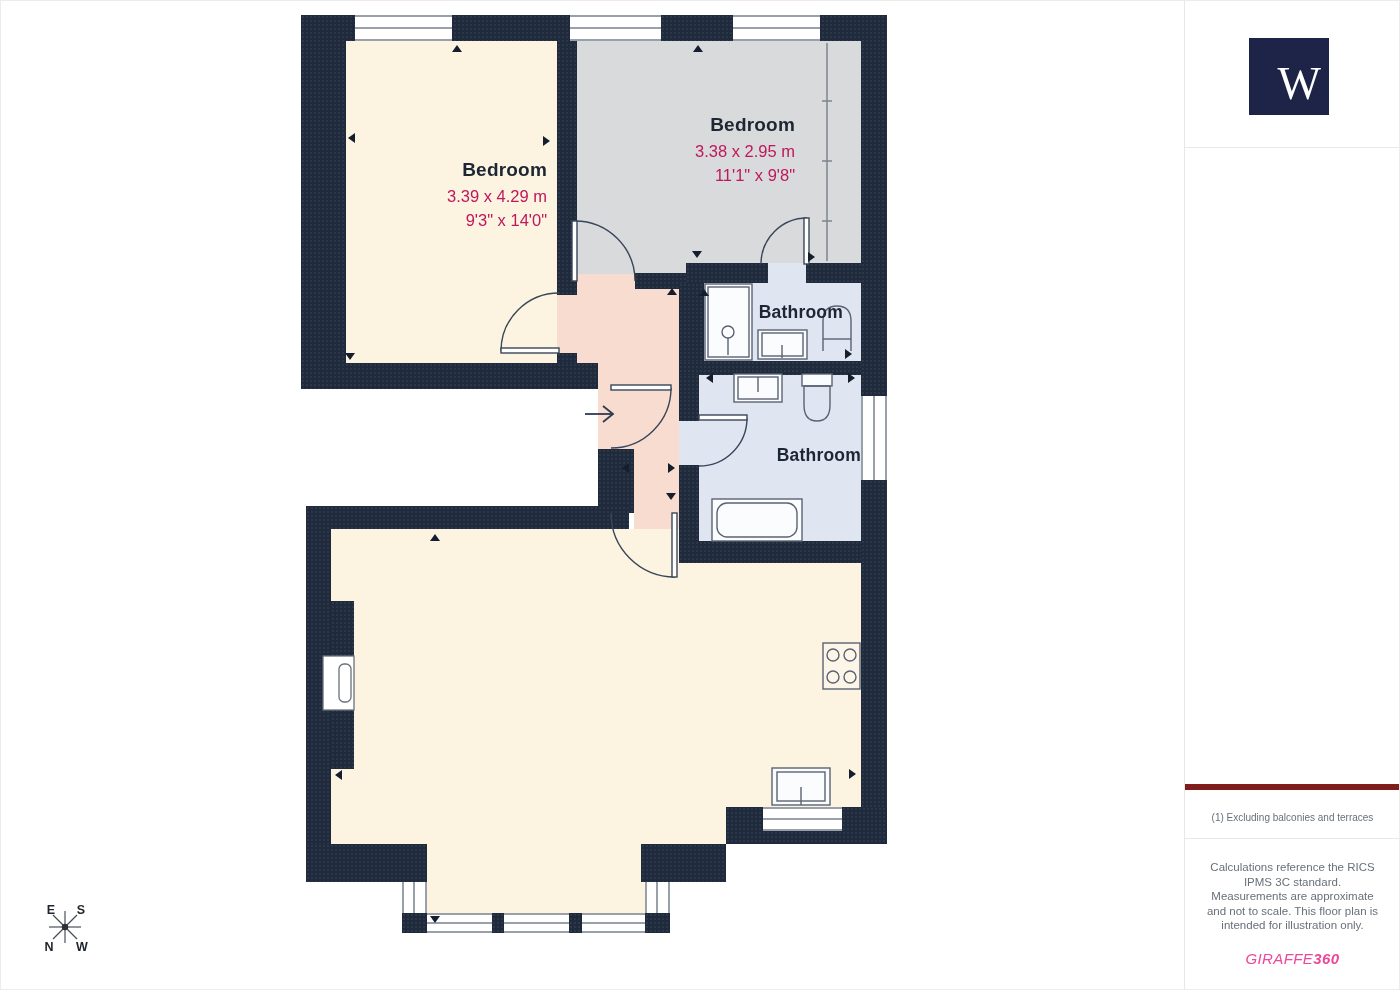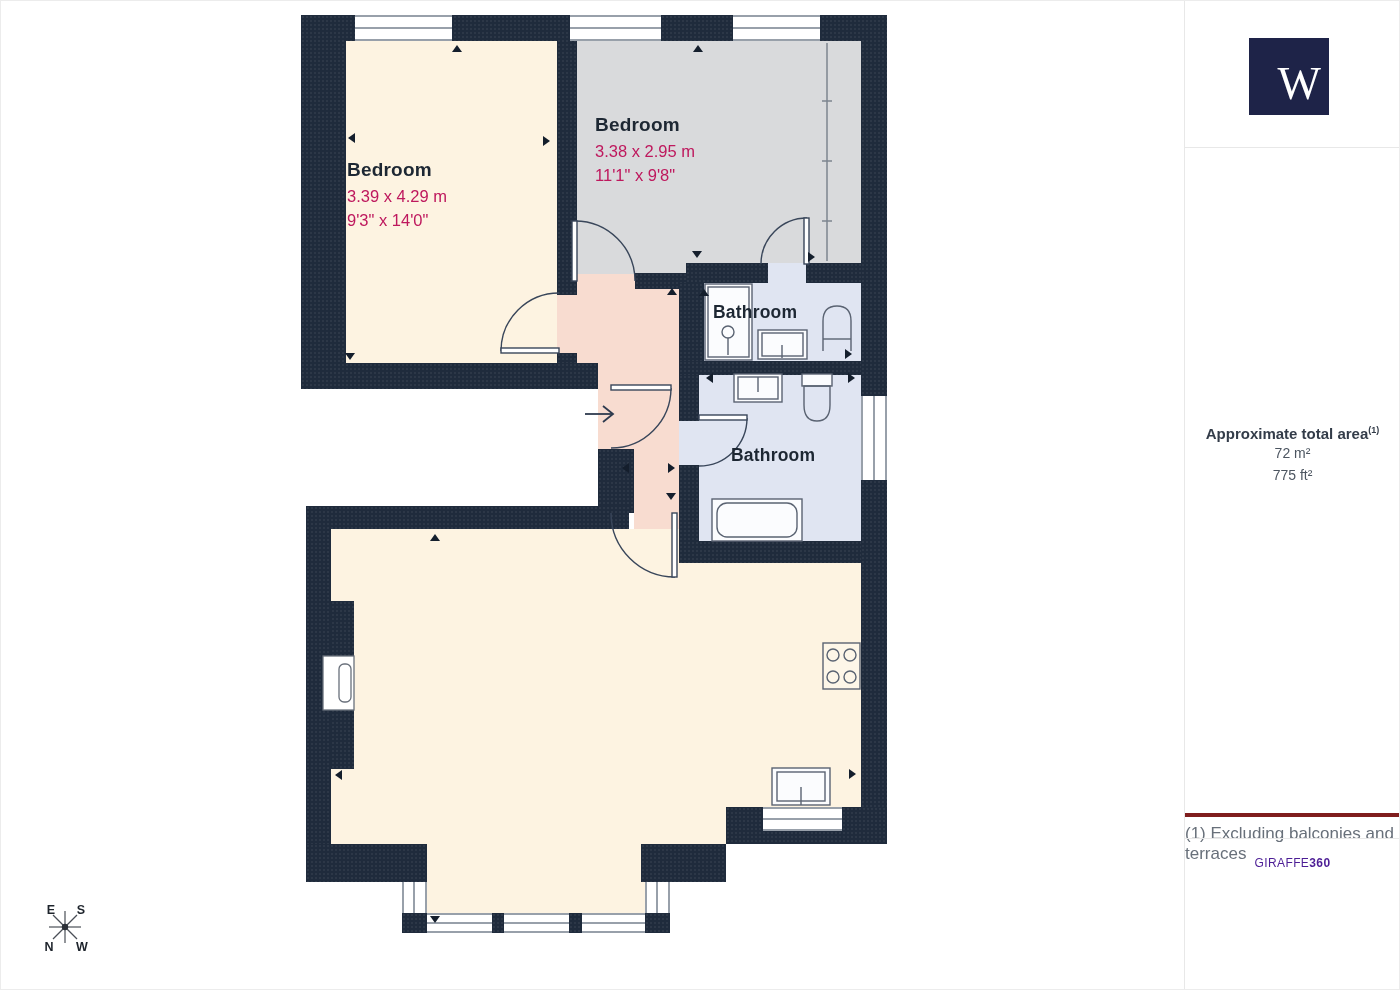--- a/index.html
+++ b/index.html
@@ -12,42 +12,42 @@
   .cream-dark{background:#f3e9d5;}
   .gray{background:#d9dadc;}
   .blue{background:#e0e5f2;}
   .pink{background:#f8dcd0;}
   .win{background:#fff;}
   .win.h{border-top:2px solid #98a0aa;border-bottom:2px solid #98a0aa;
      background:linear-gradient(#fff calc(50% - 1px),#98a0aa calc(50% - 1px),#98a0aa calc(50% + 1px),#fff calc(50% + 1px));}
   .win.v{border-left:2px solid #98a0aa;border-right:2px solid #98a0aa;
      background:linear-gradient(90deg,#fff calc(50% - 1px),#98a0aa calc(50% - 1px),#98a0aa calc(50% + 1px),#fff calc(50% + 1px));}
   .overlay{position:absolute;inset:0;pointer-events:none;}
-  .room-label{position:absolute;text-align:left;color:#1d2733;}
+  .room-label{position:absolute;text-align:right;color:#1d2733;}
   .room-name{font-size:19px;font-weight:bold;letter-spacing:0.2px;}
   .room-name.small{font-size:17.5px;}
   .room-dim{font-size:16.5px;color:#be185d;line-height:24px;}
   .room-label .room-name{margin-bottom:3px;}
   
   .sidebar{position:absolute;left:1183px;top:0;width:215px;height:988px;border-left:1px solid #e8e8e8;background:#fff;}
   .sb-logo-section{position:absolute;left:0;top:0;width:100%;height:146px;border-bottom:1px solid #e8e8e8;}
   .sb-logo{position:absolute;left:64px;top:37px;width:80px;height:77px;background:#1e2348;
      display:flex;align-items:flex-end;justify-content:flex-end;padding:0;box-sizing:border-box;}
   .sb-logo span{font-family:"Liberation Serif",serif;color:#fff;font-size:46px;line-height:1;margin:0 8px 8px 0;}
   .sb-area{position:absolute;left:0;top:424px;width:100%;text-align:center;}
   .sb-area-title{font-size:15px;font-weight:bold;color:#333c49;}
   .sb-area-title sup{font-size:9px;font-weight:bold;}
   .sb-area-val{font-size:14px;color:#4c5560;line-height:22px;}
   .sb-area-val:first-of-type{margin-top:7px;}
-  .sb-footnote{position:absolute;left:0;top:812px;width:100%;height:54px;border-top:4px solid #7f1d1d;
-     display:flex;align-items:center;justify-content:center;font-size:17px;color:#68707a;}
+  .sb-footnote{position:absolute;left:0;top:783px;width:100%;height:54px;border-top:6px solid #7f1d1d;
+     display:flex;align-items:center;justify-content:center;font-size:10px;color:#68707a;}
   .sb-disclaimer{position:absolute;left:0;top:837px;width:100%;height:151px;border-top:1px solid #e8e8e8;
      box-sizing:border-box;text-align:center;}
   .sb-disclaimer p{margin:21px 20px 0;font-size:11.5px;line-height:14.5px;color:#68707a;}
-  .sb-brand{margin-top:17px;font-size:12px;color:#4c1d95;letter-spacing:0.4px;}
+  .sb-brand{margin-top:17px;font-size:15px;color:#ec4899;letter-spacing:0.4px;font-style:italic;}
   .sb-brand .bold{font-weight:bold;}
 </style>
 </head>
 <body>
 
 <div class="canvas">
   <div class="plan">
 
     <div class="fill cream" style="left:345px;top:40px;width:211px;height:326px;"></div>
     <div class="fill cream-dark" style="left:325px;top:126px;width:20px;height:54px;"></div>
@@ -245,25 +245,21 @@
       <div class="room-name small">Bathroom</div>
     </div>
   </div>
 
   <div class="sidebar">
     <div class="sb-logo-section">
       <div class="sb-logo">
         <span>W</span>
       </div>
     </div>
-    <div class="sb-area">
-      <div class="sb-area-title"><span>Approximate total area</span><sup>(1)</sup></div>
-      <div class="sb-area-val">72 m²</div>
-      <div class="sb-area-val">775 ft²</div>
-    </div>
     <div class="sb-footnote">(1) Excluding balconies and terraces</div>
     <div class="sb-disclaimer">
+      <p>Calculations reference the RICS IPMS 3C standard. Measurements are approximate and not to scale. This floor plan is intended for illustration only.</p>
       <div class="sb-brand">
         <span>GIRAFFE</span><span class="bold">360</span>
       </div>
     </div>
   </div>
 </div>
 
 </body></html>

